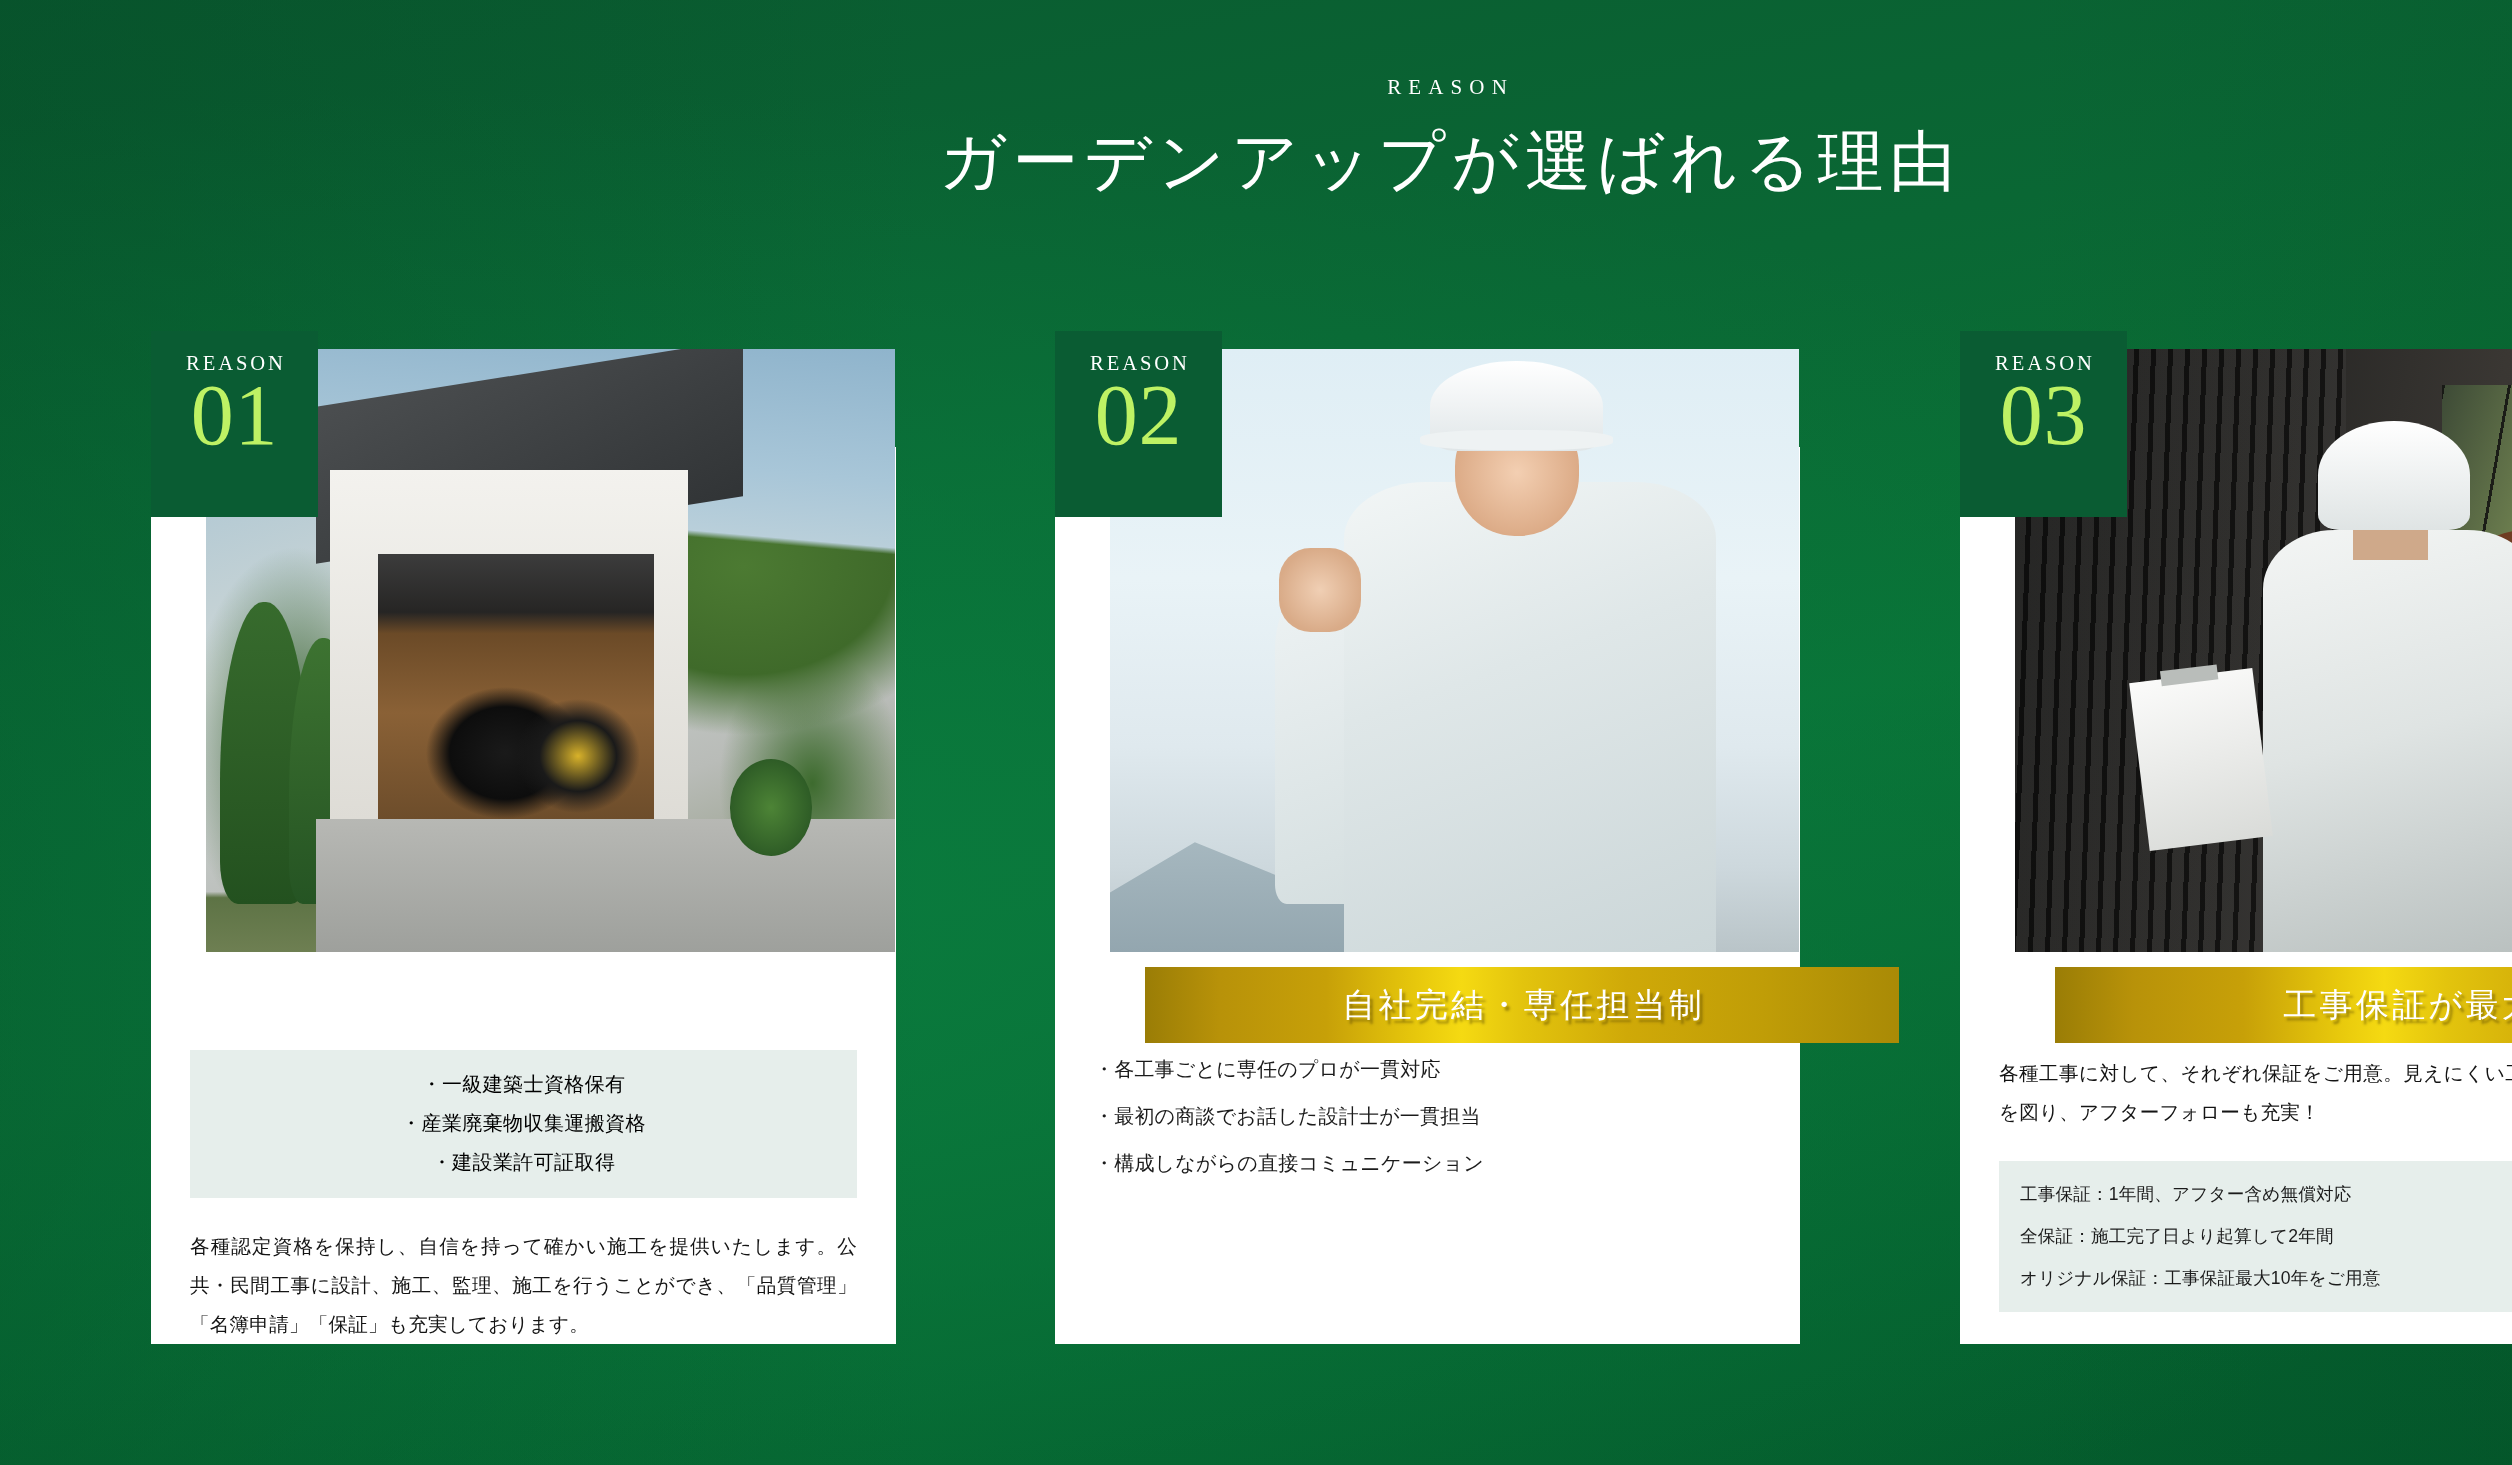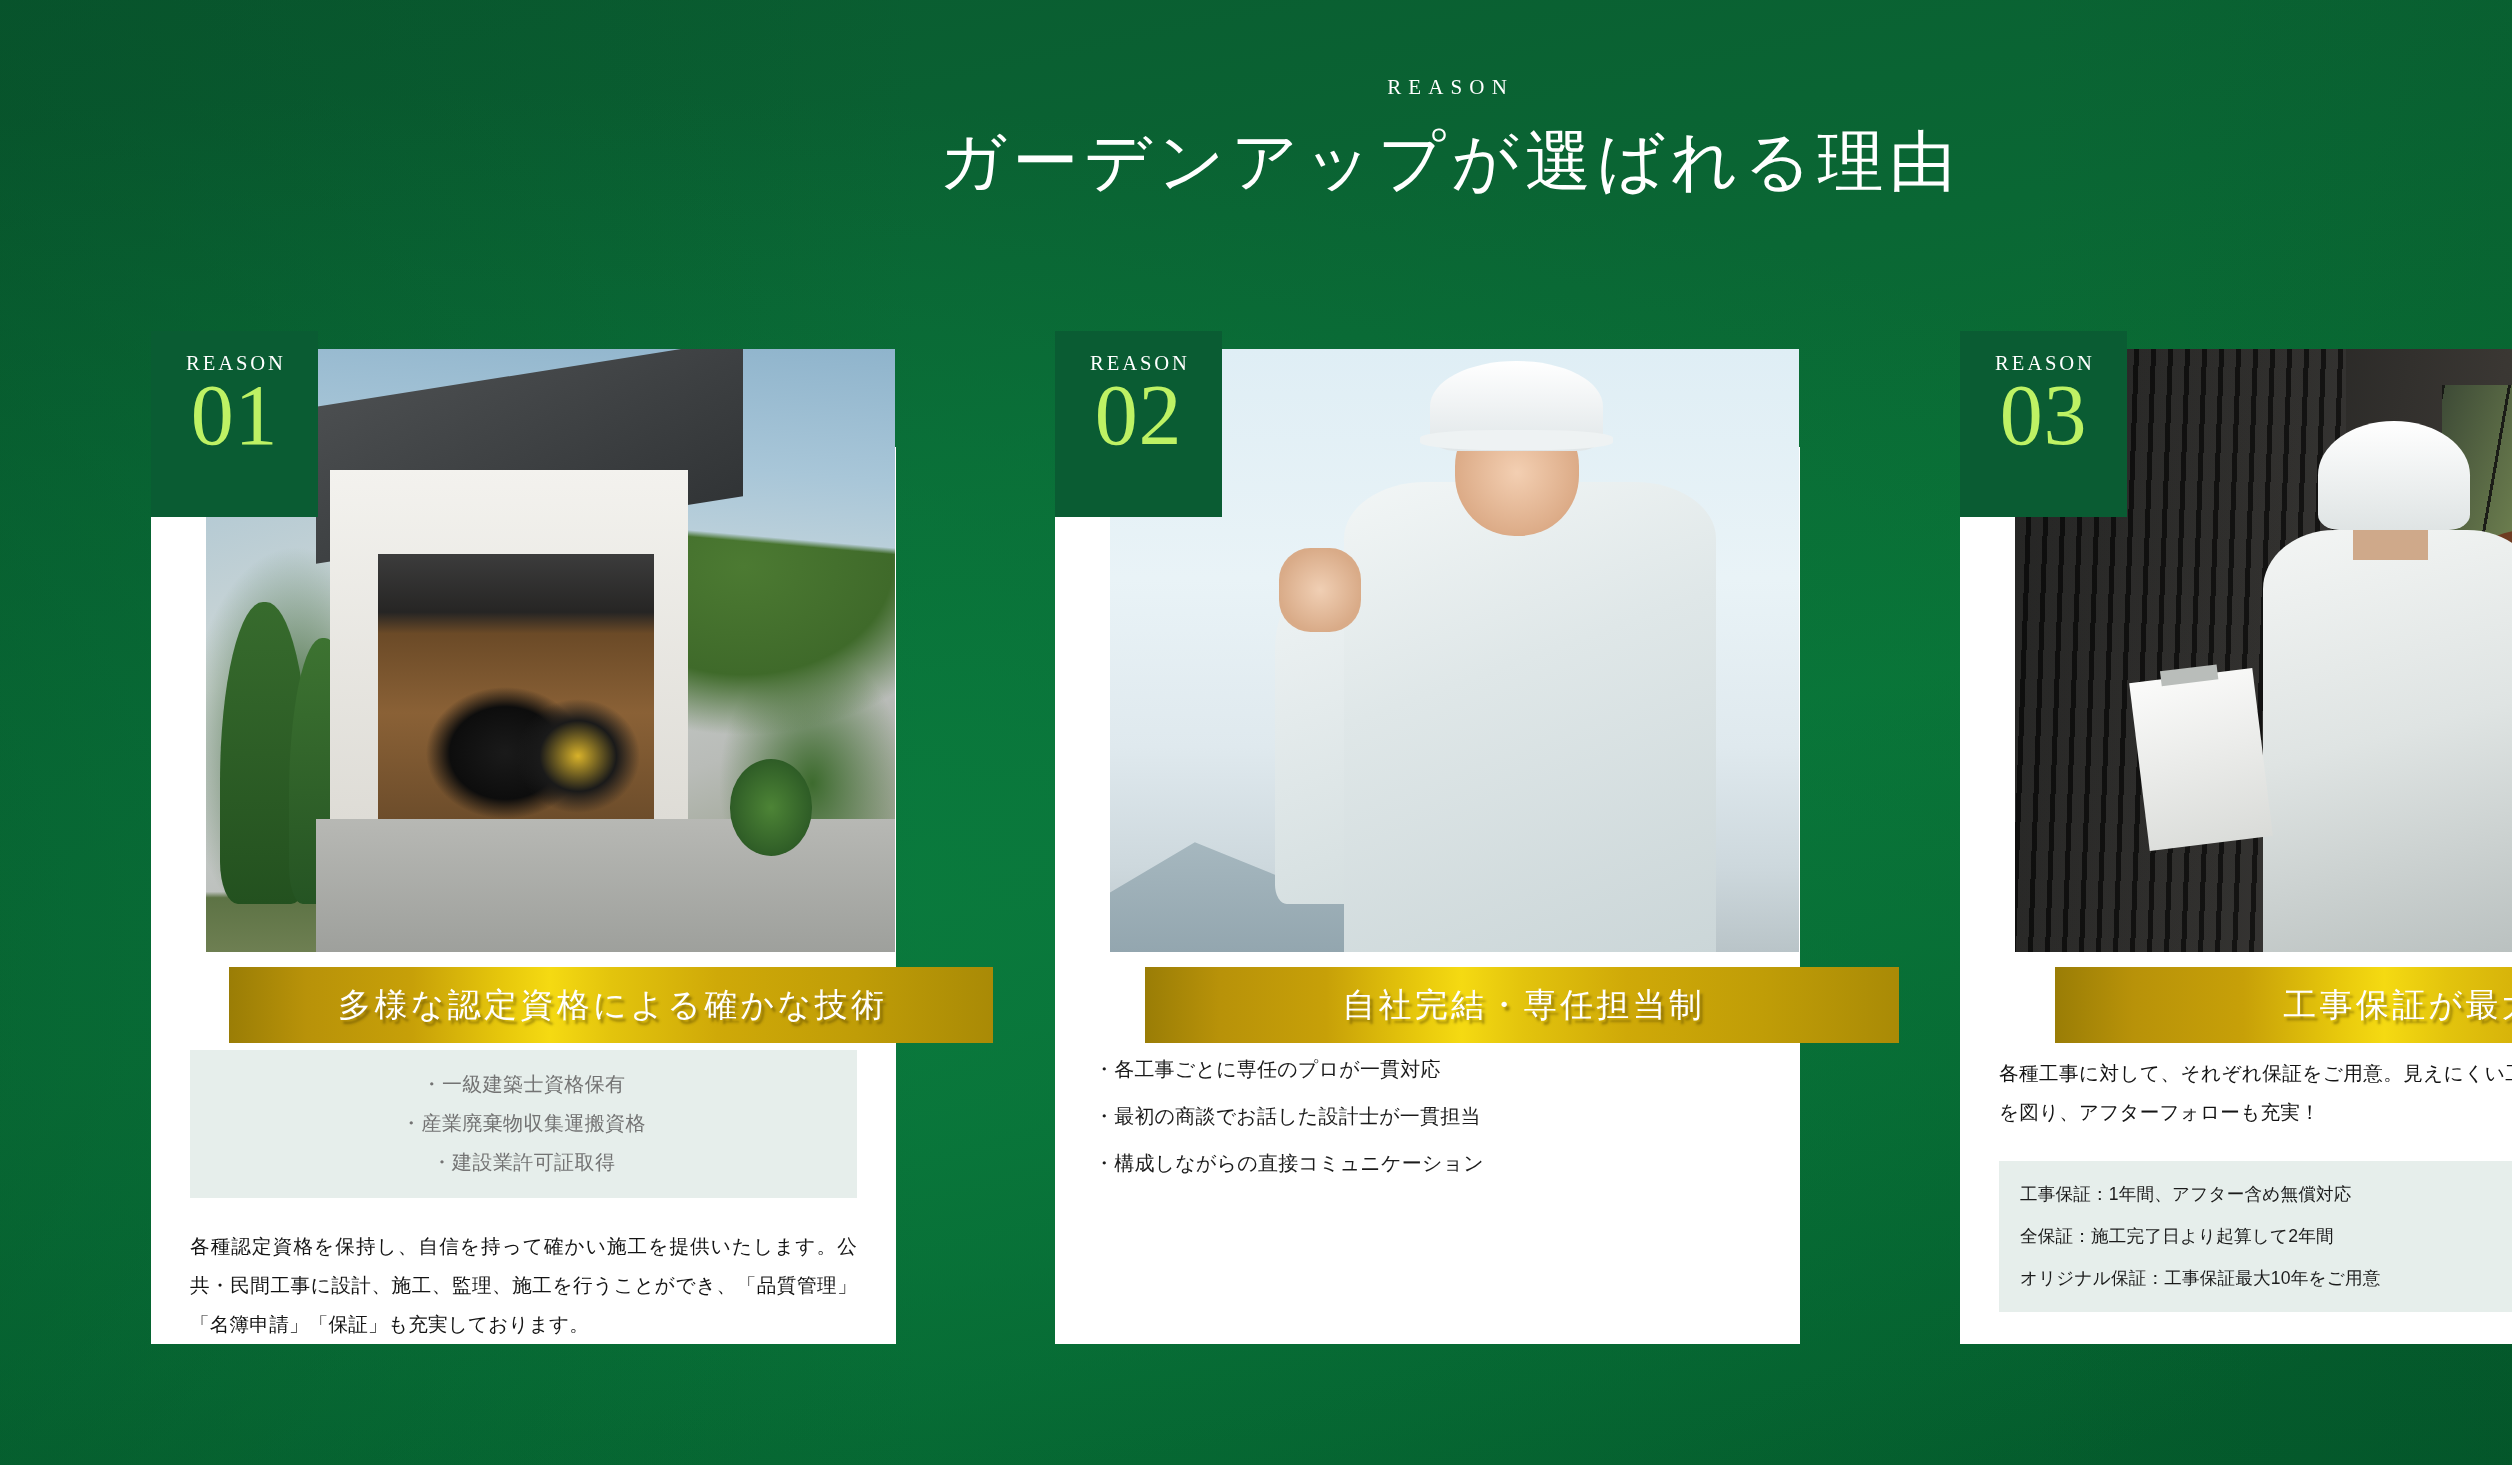--- a/index.html
+++ b/index.html
@@ -162,21 +162,21 @@
   .card.c2 .banner{ left:90px; width:754px; }
 
   
   .content{ position:absolute; left:0; top:603px; width:100%; padding:0 39px; }
 
   .mintbox{
     background:#e6eeeb; padding:22px 0 24px;
     display:flex; flex-direction:column; align-items:center; gap:15px;
   }
   .mint-li{
-    font-size:20px; color:#737373; line-height:1.2; letter-spacing:.02em;
+    font-size:20px; color:#000000; line-height:1.2; letter-spacing:.02em;
   }
   .para{
     margin-top:29px; font-size:19.6px; color:#141414; line-height:1.98;
     letter-spacing:.01em; text-align:justify;
   }
   .bullets{ padding-top:7px; }
   .bullet{
     font-size:20px; color:#1b1b1b; line-height:1.24; letter-spacing:.01em;
     margin-bottom:22px;
   }
@@ -220,23 +220,20 @@
         <div class="moto"></div>
           <div class="moto2"></div>
         <div class="drive"></div>
           <div class="bush"></div>
       </div>
     </div>
     <div class="badge">
       <div class="b-lbl">REASON</div>
       <div class="b-num">01</div>
     </div>
-    <div class="banner">
-      <div class="btxt">多様な認定資格による確かな技術</div>
-    </div>
   </div>
 
   <div class="card c2">
     <div class="card-body">
       <div class="content">
         <div class="bullets">
           <div class="bullet">・各工事ごとに専任のプロが一貫対応</div>
           <div class="bullet">・最初の商談でお話した設計士が一貫担当</div>
           <div class="bullet">・構成しながらの直接コミュニケーション</div>
         </div>

